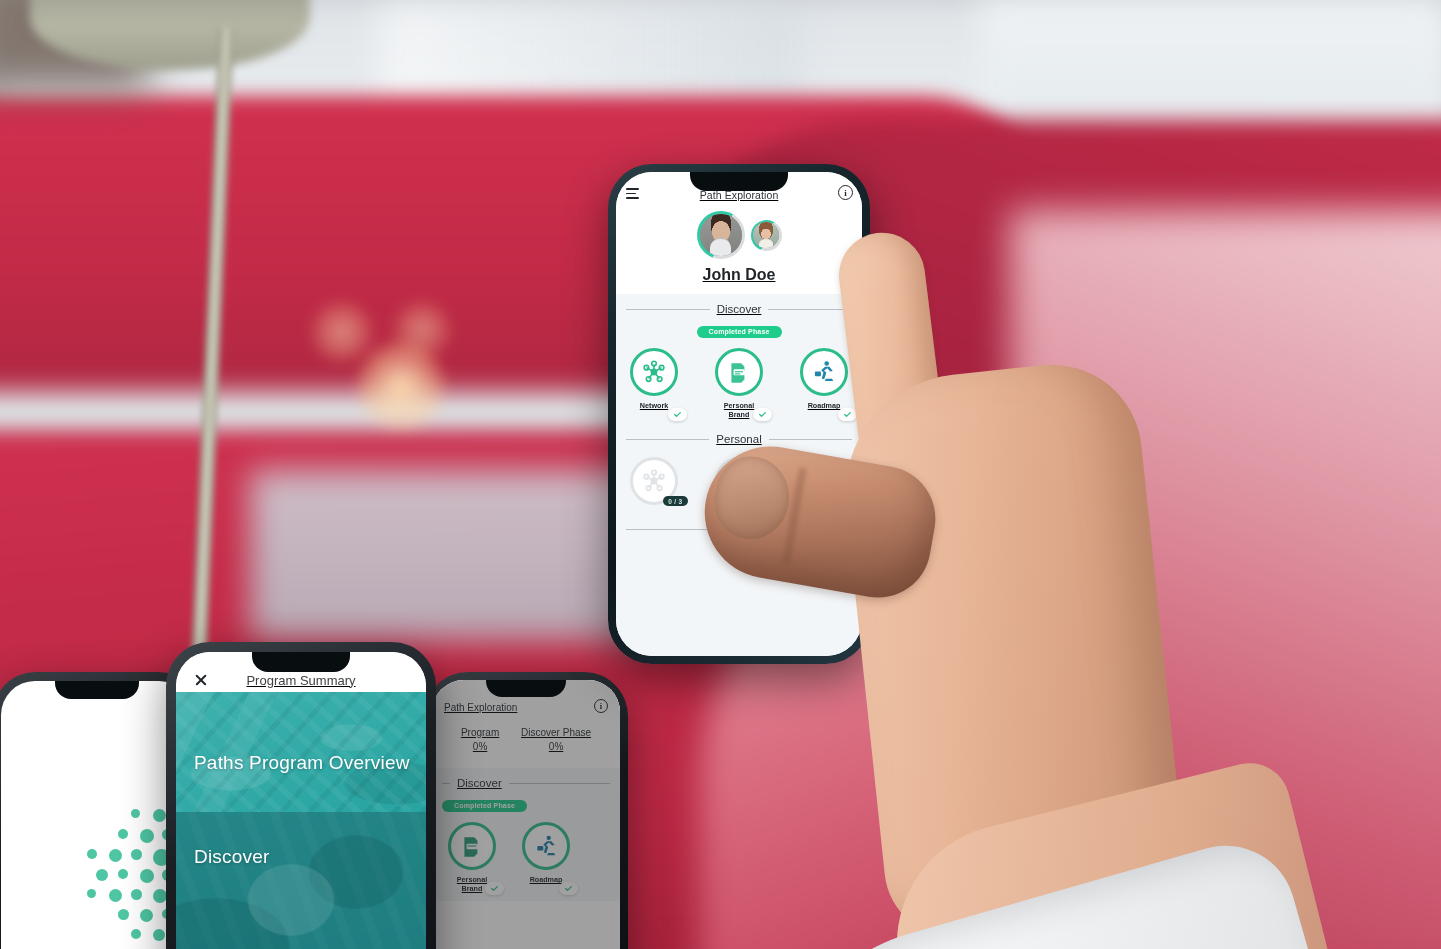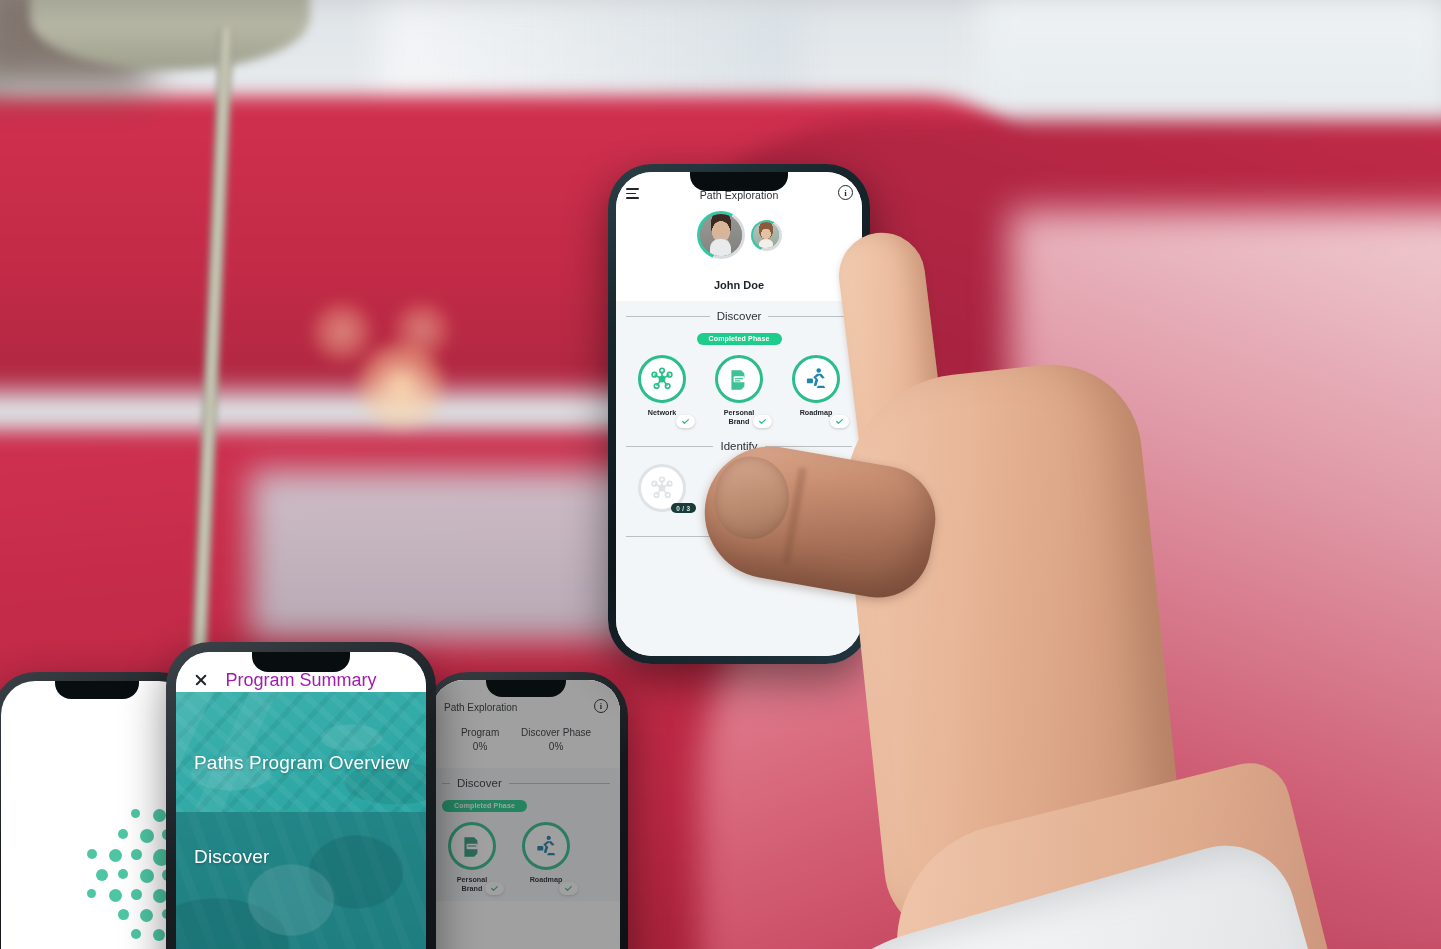--- a/index.html
+++ b/index.html
@@ -144,21 +144,21 @@
   }
 
   
   .phone { position:absolute; border-radius:44px; }
   .phone .frame {
     position:absolute; inset:0; border-radius:inherit;
     background:linear-gradient(145deg,#2b3f47 0%,#16262d 25%,#0d171c 60%,#233640 100%);
     box-shadow:0 16px 44px rgba(0,0,0,.45);
   }
   .phone .screen {
-    position:absolute; overflow:hidden; background:#fff;
+    position:absolute; overflow:hidden; background:#fff;text-decoration:underline;
   }
   .notch {
     position:absolute; left:50%; transform:translateX(-50%); top:0;
     background:#080d10; border-radius:0 0 16px 16px; z-index:20;
   }
 
   
   #phone-main { left:608px; top:164px; width:262px; height:500px; z-index:30; }
   #phone-main .screen { left:8px; top:8px; right:8px; bottom:8px; border-radius:36px; }
   #phone-main .notch { width:98px; height:19px; }
@@ -211,35 +211,35 @@
     position:absolute; inset:0;
     background:
       radial-gradient(ellipse at 50% 46%, #e6c0a4 0 26%, transparent 27%),
       radial-gradient(ellipse at 50% 30%, #8a5b3a 0 38%, transparent 39%),
       linear-gradient(170deg,#b9c6bc,#96a89b);
   }
   .face-f::after{
     content:""; position:absolute; left:22%; top:66%; width:56%; height:38%;
     background:#f2eee8; border-radius:50% 50% 0 0;
   }
-  .profile-name { margin-top:20px; font-size:11px; font-weight:700; color:#1e2428; }
+  .profile-name { margin-top:7px; font-size:16px; font-weight:700; color:#1e2428; }
 
   .body-area { background:#f3f6f8; padding:0 0 6px; height:100%; }
 
   .section-head { display:flex; align-items:center; gap:7px; padding:9px 10px 0; }
   .section-head .rule { flex:1; height:1px; background:#b9c0c6; }
   .section-head .stitle { font-size:11.5px; color:#2b3238; }
 
   .badge-row { text-align:center; margin-top:5px; }
   .phase-badge {
     display:inline-block; padding:2.5px 12px; border-radius:10px;
     background:#1ecd8b; color:#fff; font-size:7px; font-weight:700; letter-spacing:.15px;
   }
 
-  .tile-row { display:flex; justify-content:center; gap:24px; margin-top:10px; }
+  .tile-row { display:flex; justify-content:center; gap:32px; margin-top:10px; }
   .tile { width:53px; text-align:center; position:relative; }
   .tile-circle {
     width:48px; height:48px; border-radius:50%; margin:0 auto;
     border:3px solid #2bbd8a; background:#fff;
     display:flex; align-items:center; justify-content:center;
     position:relative;
   }
   .tile.locked .tile-circle { border-color:#dfe3e6; }
   .tile-label { margin-top:5px; font-size:7.2px; color:#20262b; font-weight:700; }
   .check {
@@ -269,21 +269,21 @@
 
   
   #phone-mid { left:166px; top:642px; width:270px; height:420px; z-index:22; }
   #phone-mid .frame { background:linear-gradient(150deg,#3c444a,#1a1f24 40%,#0c0f12); }
   #phone-mid .screen { left:10px; top:10px; right:10px; bottom:10px; border-radius:34px; background:#fff; }
   #phone-mid .notch { width:98px; height:20px; }
   .mid-appbar {
     height:40px; display:flex; align-items:center; justify-content:center;
     position:relative; background:#fff; padding-top:16px;
   }
-  .mid-title { font-size:18px; color:#a21caf; }
+  .mid-title { font-size:13px; color:#404040; }
   .close-x {
     position:absolute; left:18px; top:21px; width:14px; height:14px;
   }
   .close-x i{
     position:absolute; left:0; top:6px; width:14px; height:1.8px; background:#20262b; border-radius:1px;
   }
   .close-x i:first-child{ transform:rotate(45deg); }
   .close-x i:last-child{ transform:rotate(-45deg); }
 
   .hero-card { position:relative; height:120px; overflow:hidden; }
@@ -602,21 +602,21 @@
             <svg viewBox="0 0 16 16">
                 <path d="M3 8l3.2 3.4L13 4.6" stroke="#2bbd8a" stroke-width="2.2" fill="none" stroke-linecap="round" stroke-linejoin="round"></path>
               </svg>
           </div>
           <div class="tile-label">Roadmap</div>
         </div>
       </div>
 
       <div class="section-head" style="padding-top:14px">
         <div class="rule"></div>
-        <div class="stitle">Identify</div>
+        <div class="stitle">Personal</div>
         <div class="rule"></div>
       </div>
       <div class="tile-row" style="margin-top:12px">
         <div class="tile locked">
           <div class="tile-circle">
             <svg class="glyph" viewBox="0 0 24 24">
               <g stroke="#dfe3e6" stroke-width="1.5" fill="none">
                 <line x1="12" y1="12" x2="5" y2="8"></line>
                   <line x1="12" y1="12" x2="19" y2="8"></line>
                 <line x1="12" y1="12" x2="12" y2="5"></line>

